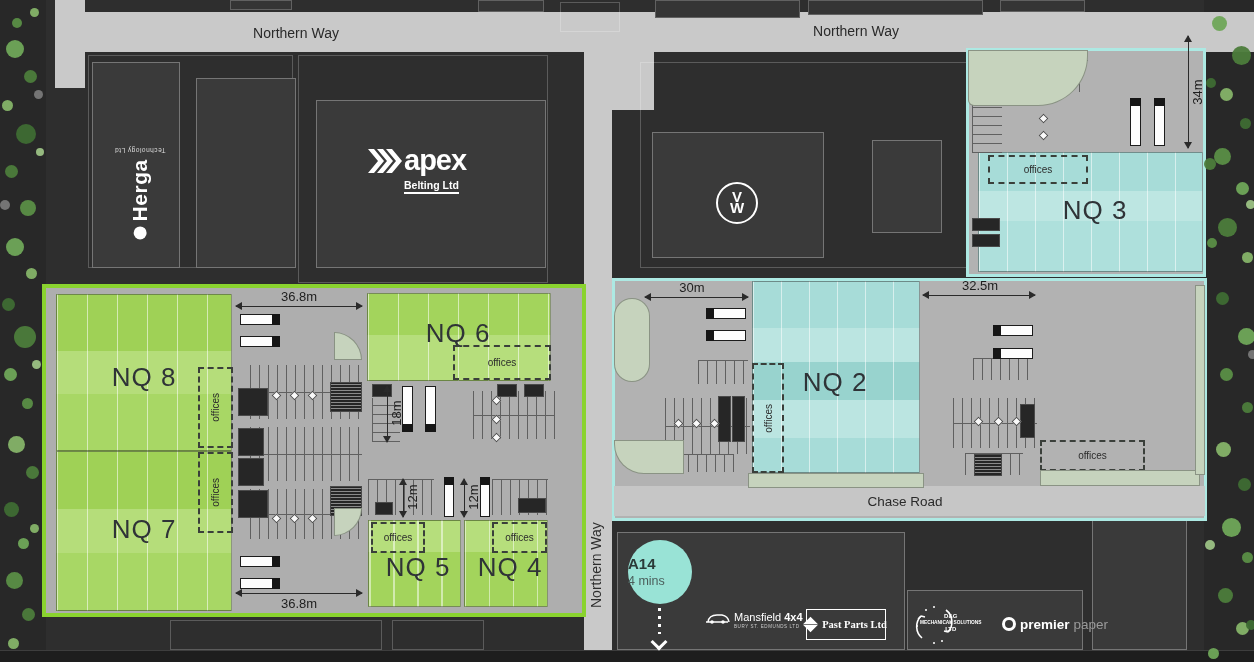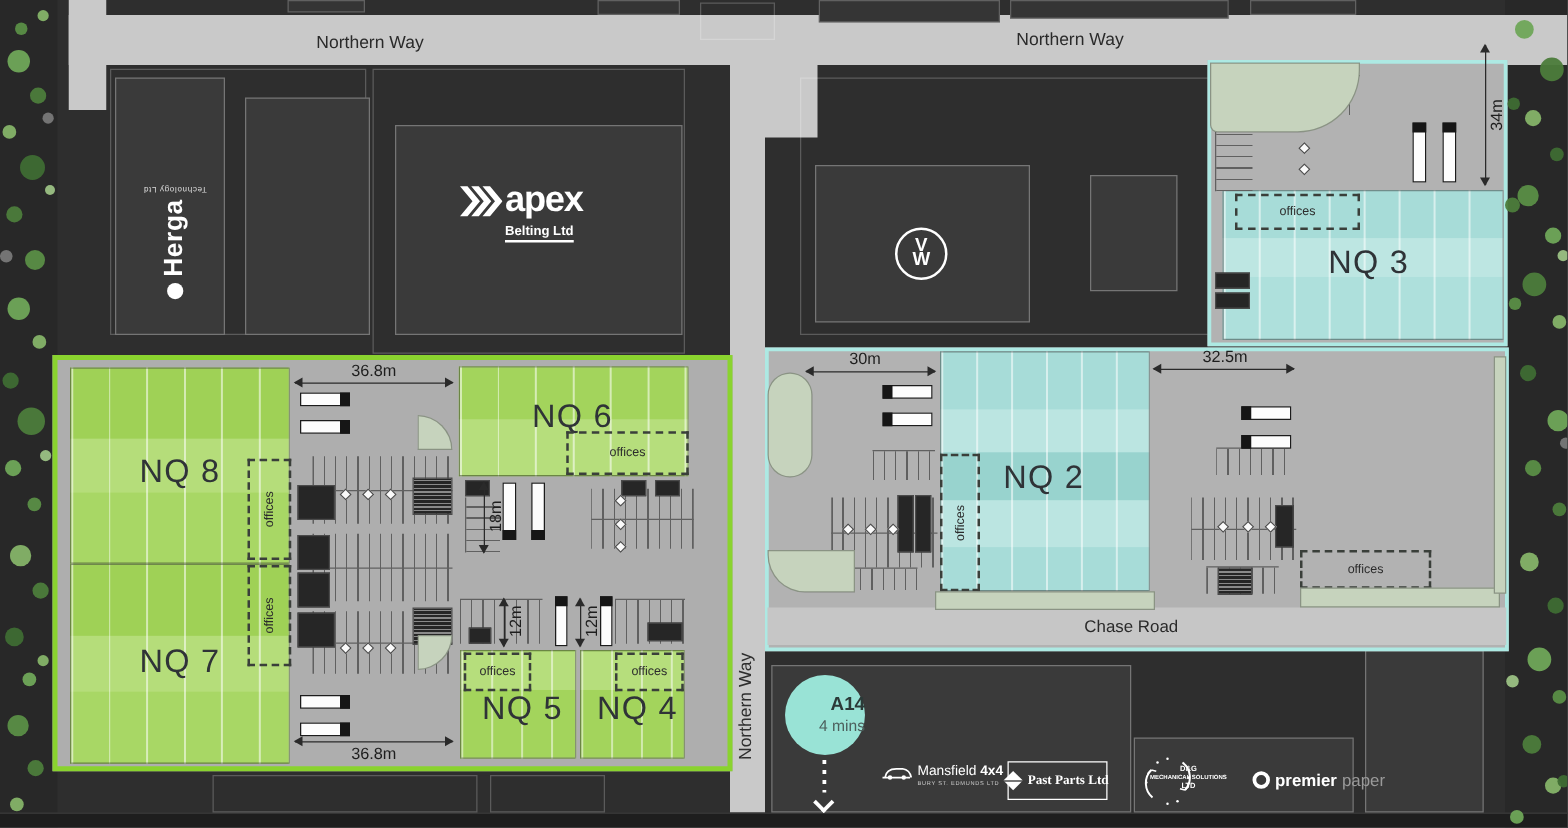--- a/index.html
+++ b/index.html
@@ -58,21 +58,21 @@
   .sage{position:absolute;background:#c6d3bd;border:1px solid rgba(0,0,0,.3);z-index:6}
   .truck{position:absolute;background:#fdfdfd;border:1px solid #1c1c1c;z-index:6}
   .cab{position:absolute;background:#161616}
   .cab.hr{right:-1px;top:-1px;bottom:-1px;width:8px}
   .cab.hl{left:-1px;top:-1px;bottom:-1px;width:8px}
   .cab.vt{top:-1px;left:-1px;right:-1px;height:8px}
   .cab.vb{bottom:-1px;left:-1px;right:-1px;height:8px}
   .dia{position:absolute;width:7px;height:7px;background:#fafafa;border:1px solid #4f4f4f;transform:rotate(45deg);z-index:6}
   
   .a14{position:absolute;border-radius:50%;background:#99e3d6;display:flex;flex-direction:column;
-    align-items:flex-end;justify-content:center;z-index:7;line-height:1.25}
+    align-items:flex-start;justify-content:center;z-index:7;line-height:1.25}
   .a14 .b{font-weight:bold;font-size:15px;color:#2b3a38}
   .a14 .t{font-size:12.5px;color:#4c5f5c}
   .a14dots{position:absolute;width:3px;background:repeating-linear-gradient(180deg,#fff 0 3px,transparent 3px 8px);z-index:7}
   .a14chev{position:absolute;width:12px;height:12px;border-left:3px solid #fff;border-bottom:3px solid #fff;
     transform:rotate(-45deg);z-index:7}
   .logo{position:absolute;z-index:7;color:#fff}
   .herga-in{display:flex;align-items:center;gap:5px;transform:rotate(-90deg)}
   .herga-dot{width:13px;height:13px;border-radius:50%;background:#fff;flex:0 0 auto}
   .herga-name{font-size:21px;font-weight:bold;letter-spacing:.5px}
   .herga-sub{font-size:6.5px;writing-mode:vertical-rl;transform:rotate(180deg);letter-spacing:.5px;color:#ddd}

